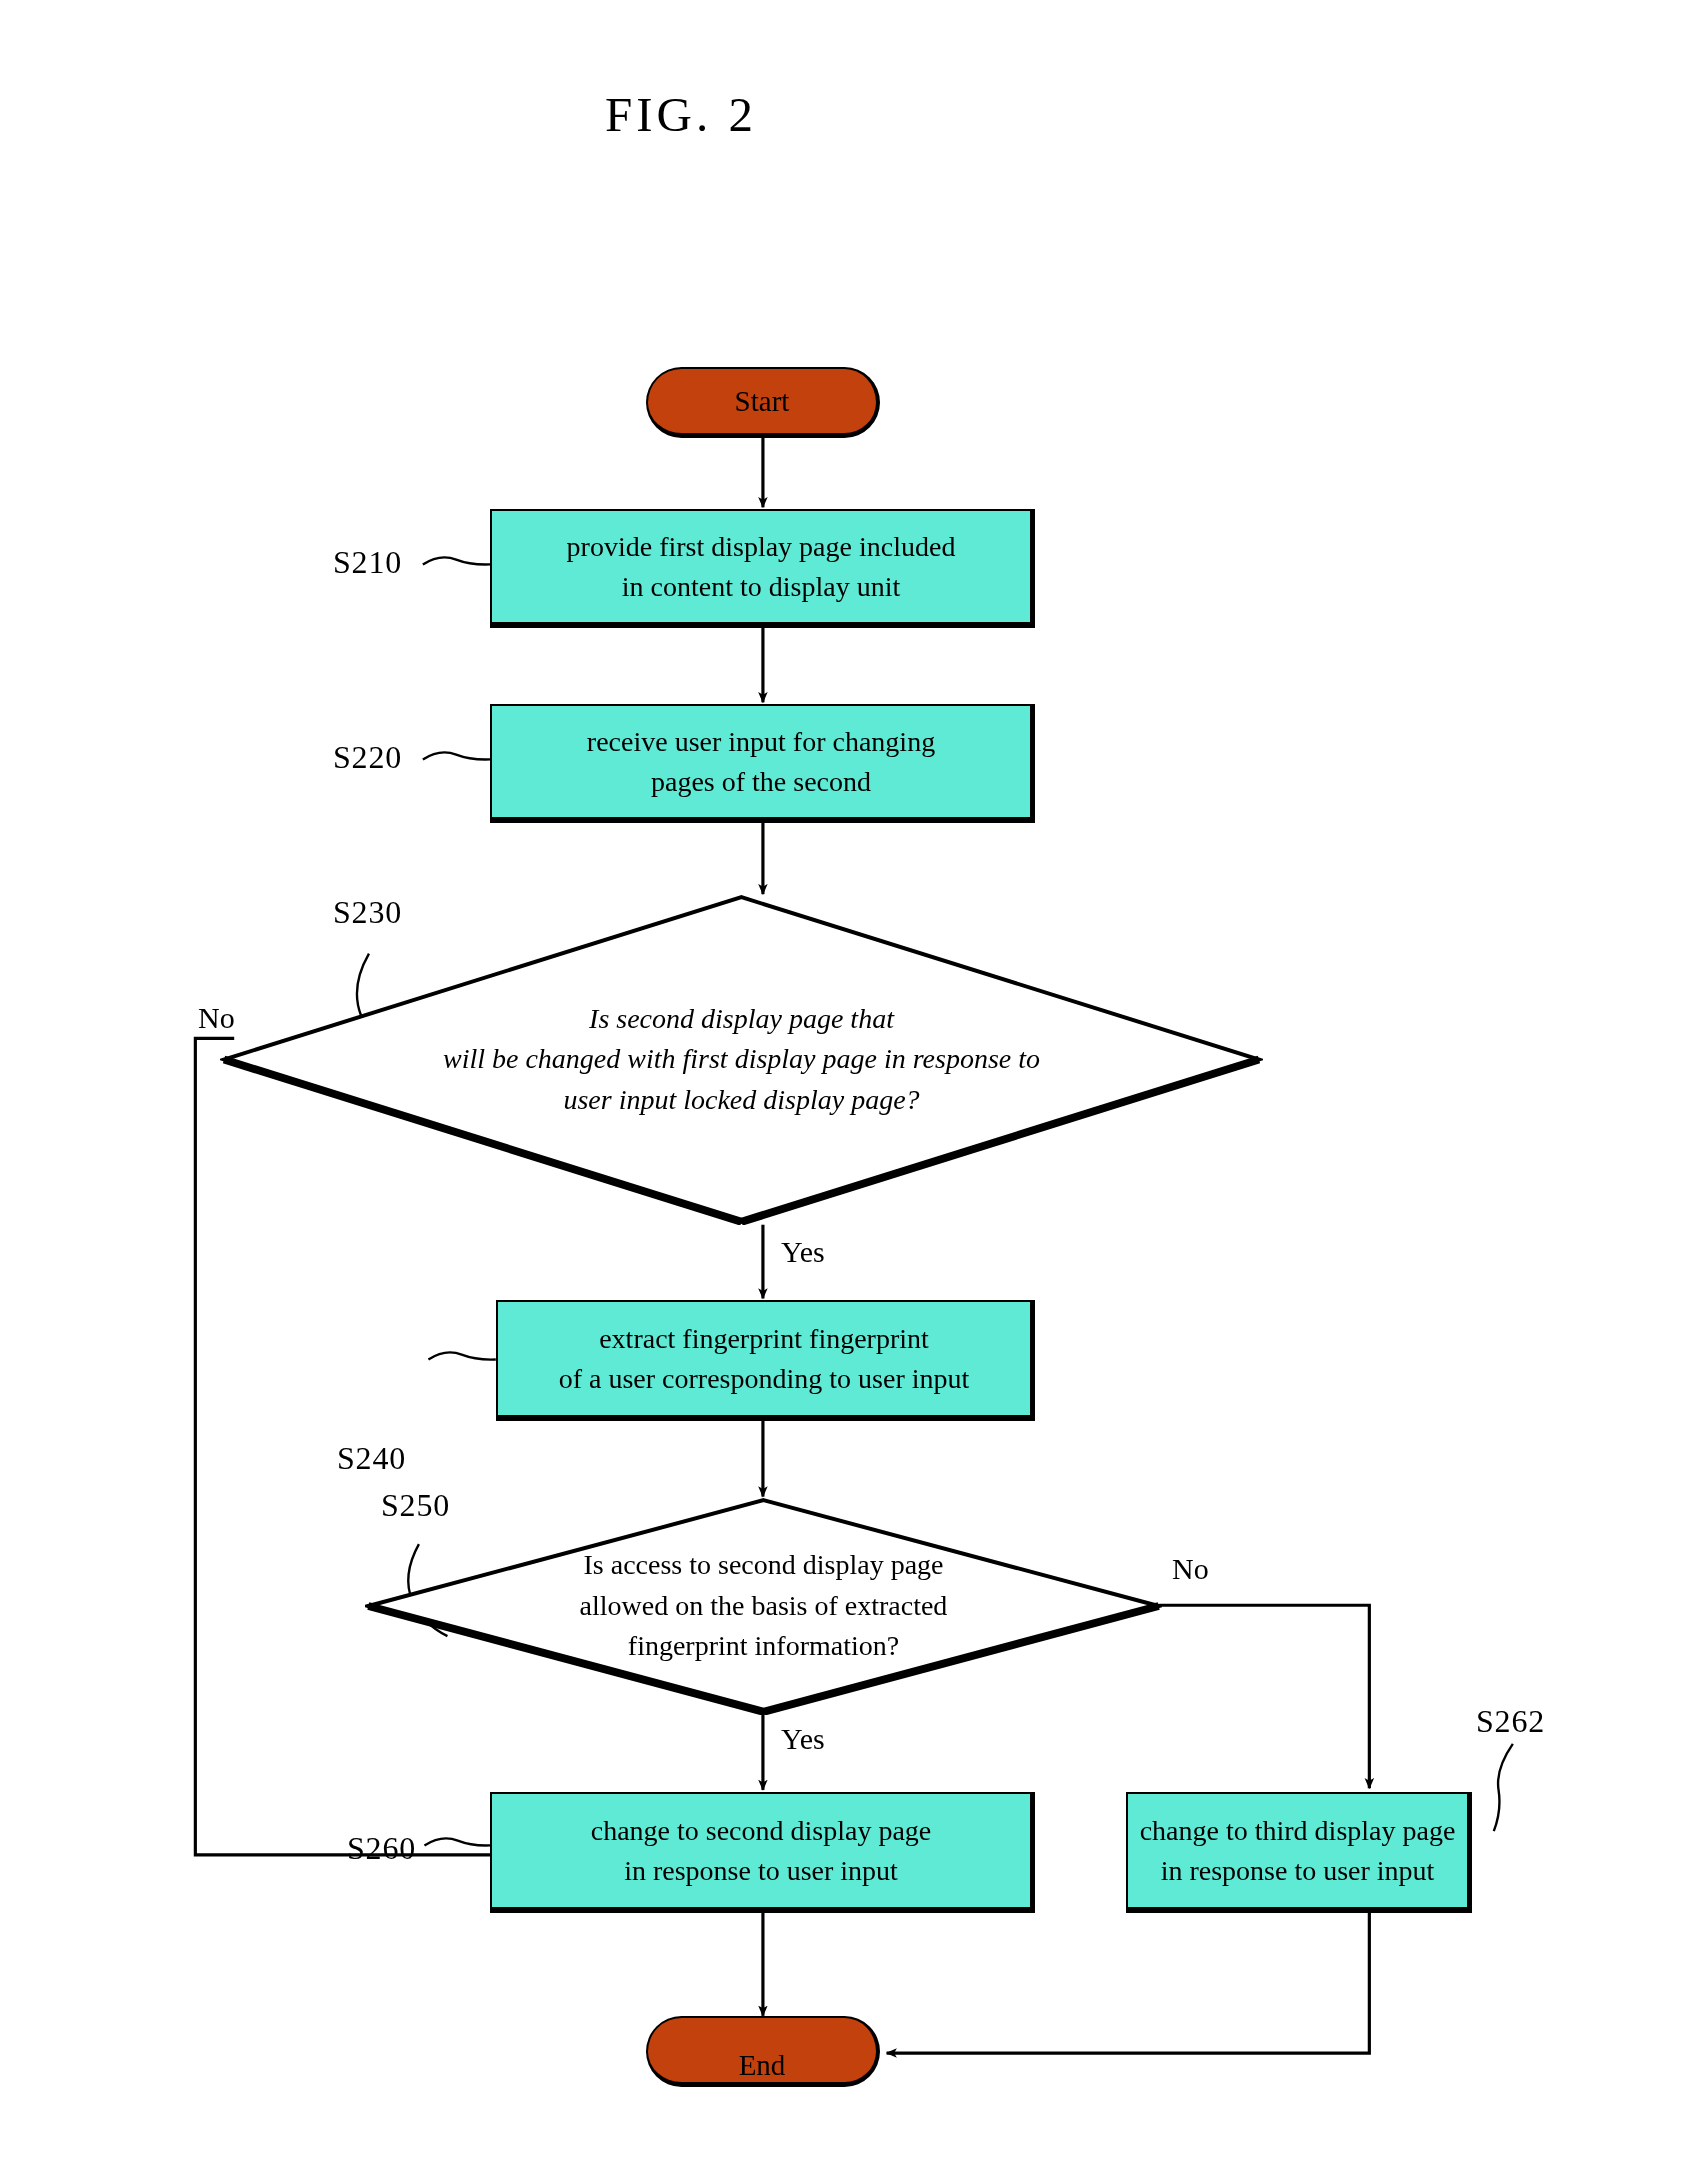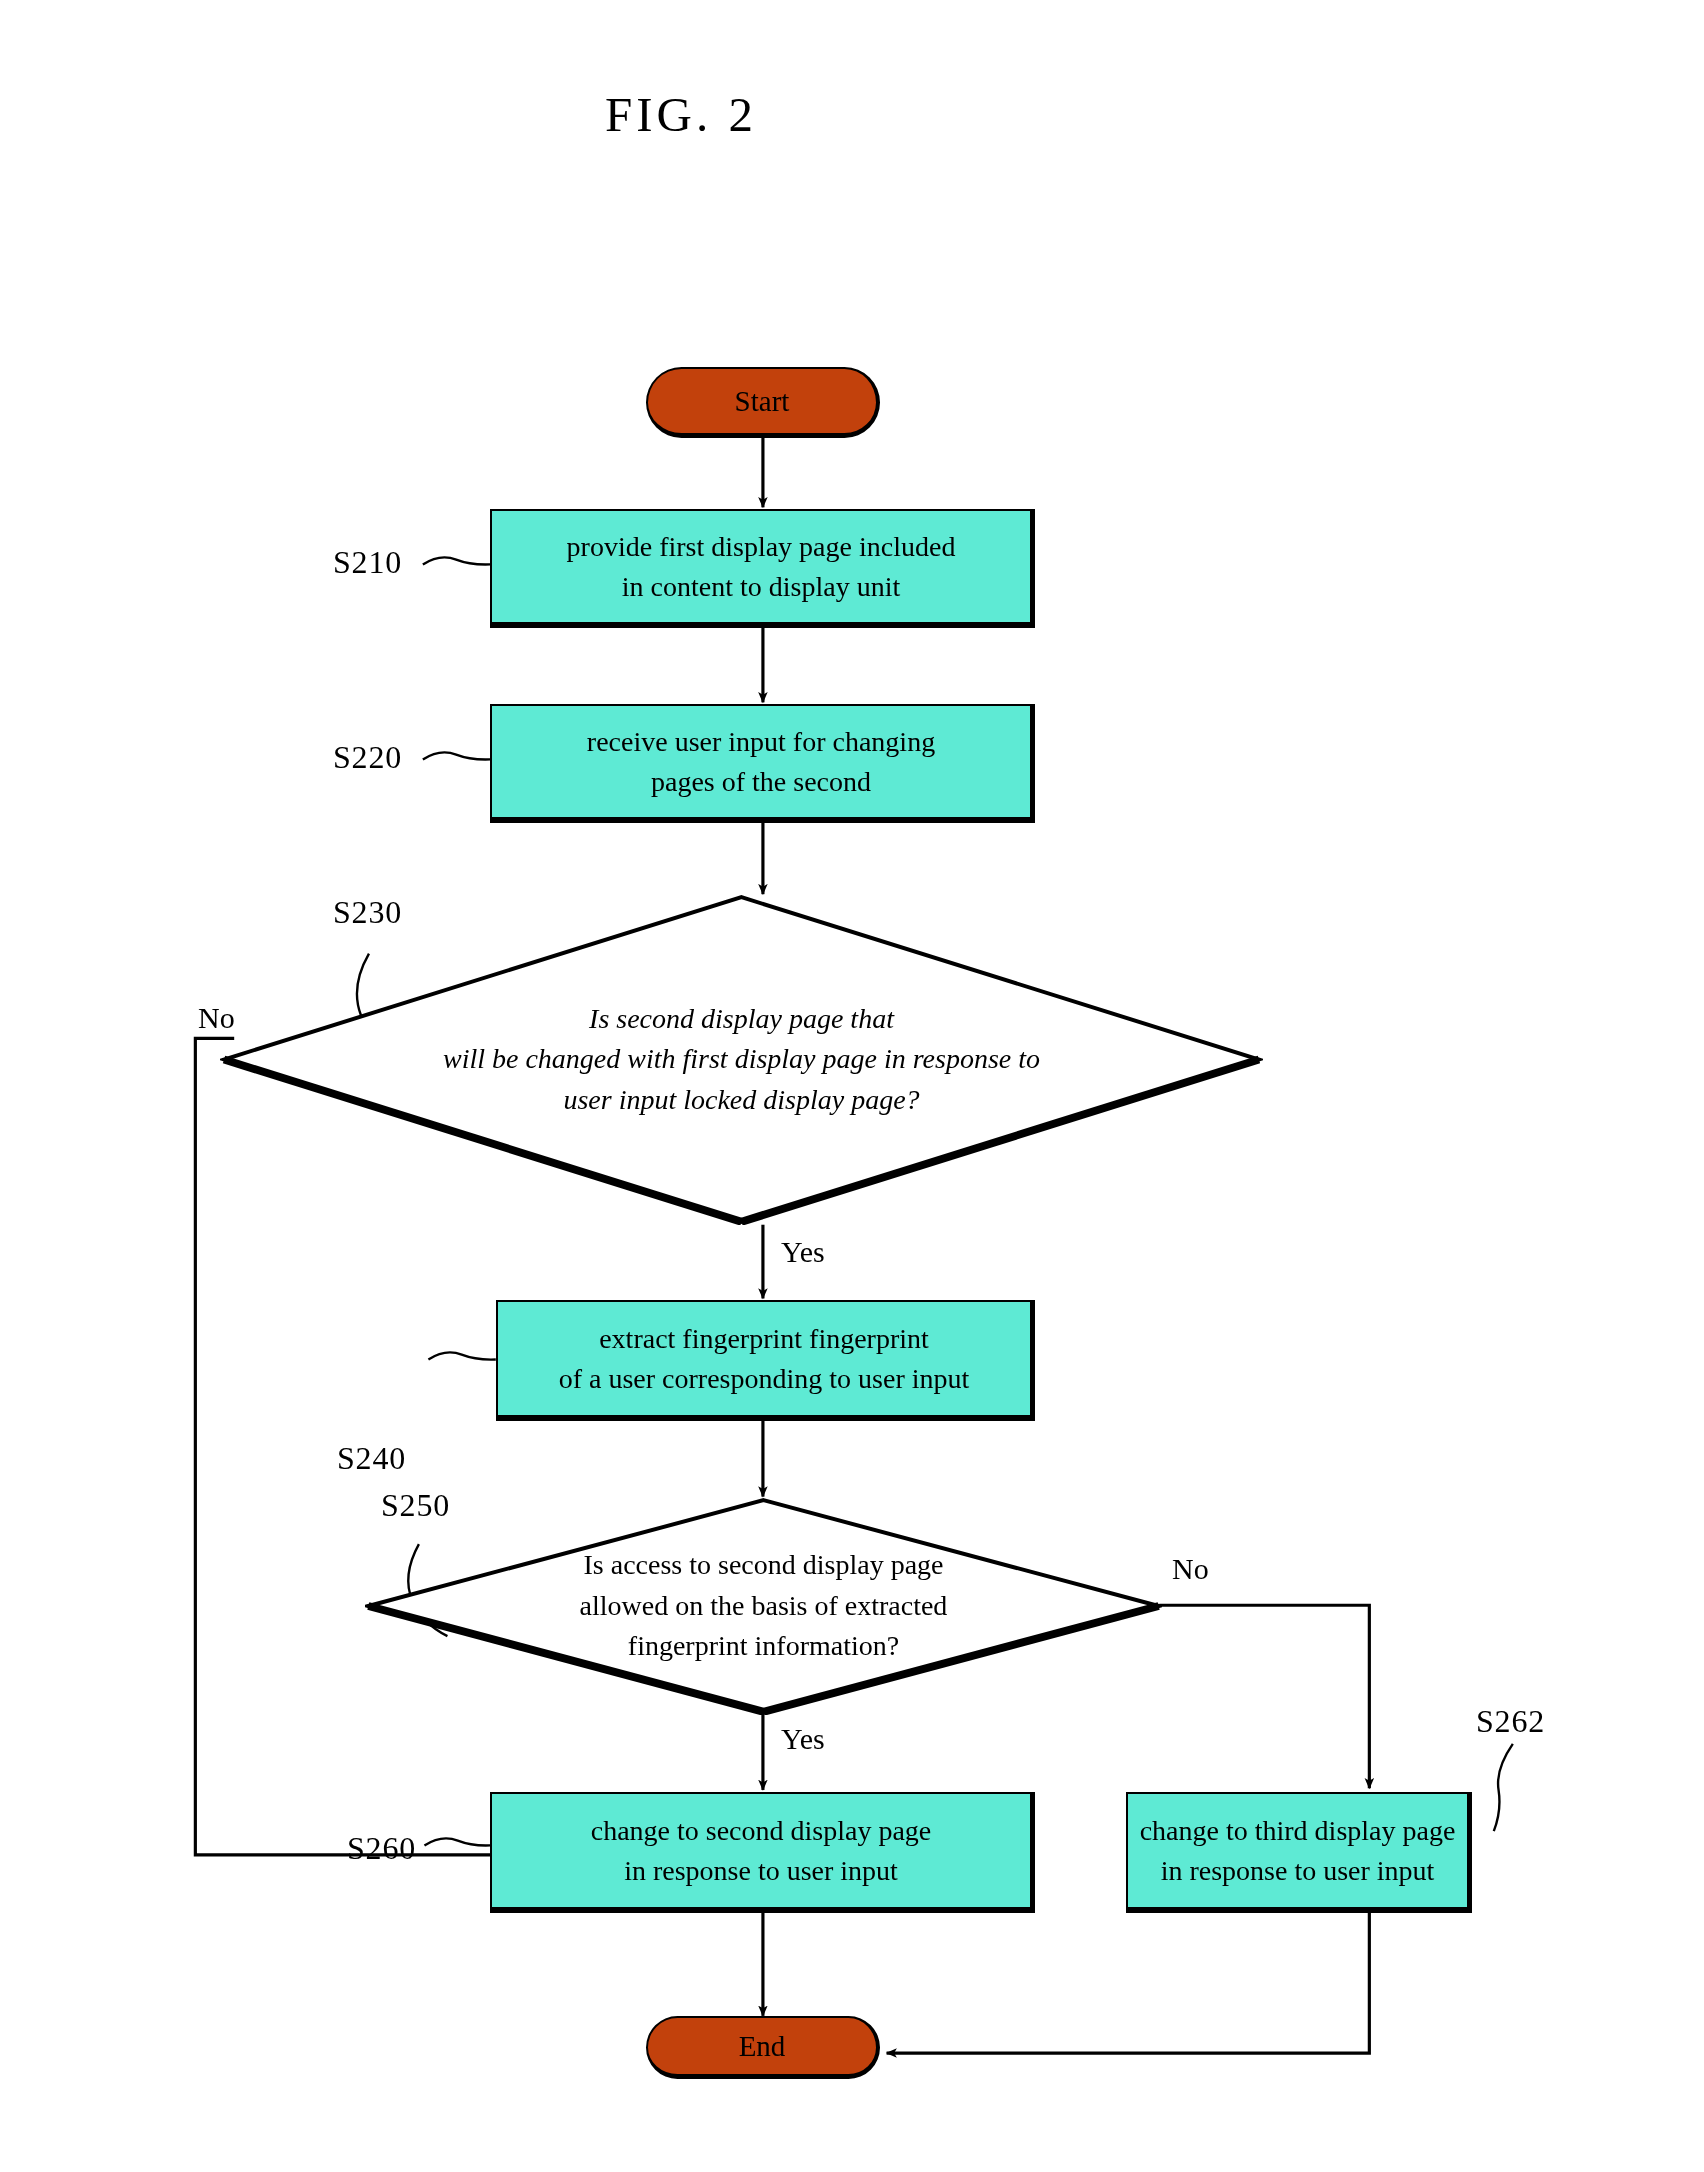--- a/index.html
+++ b/index.html
@@ -221,18 +221,18 @@
     <span class="ln">change to second display page</span>
     <span class="ln">in response to user input</span>
   </div>
 
   <div class="steplabel" style="left:1476px; top:1703px;">S262</div>
   <div class="proc" style="left:1126px; top:1792px; width:346px; height:121px;">
     <span class="ln">change to third display page</span>
     <span class="ln">in response to user input</span>
   </div>
 
-  <div class="term" style="left:646px; top:2016px; width:234px; height:63px;">
+  <div class="term" style="left:646px; top:2016px; width:234px; height:71px;align-items:flex-end;">
     <span>End</span>
   </div>
 
 </div>
 
 
 </body></html>

